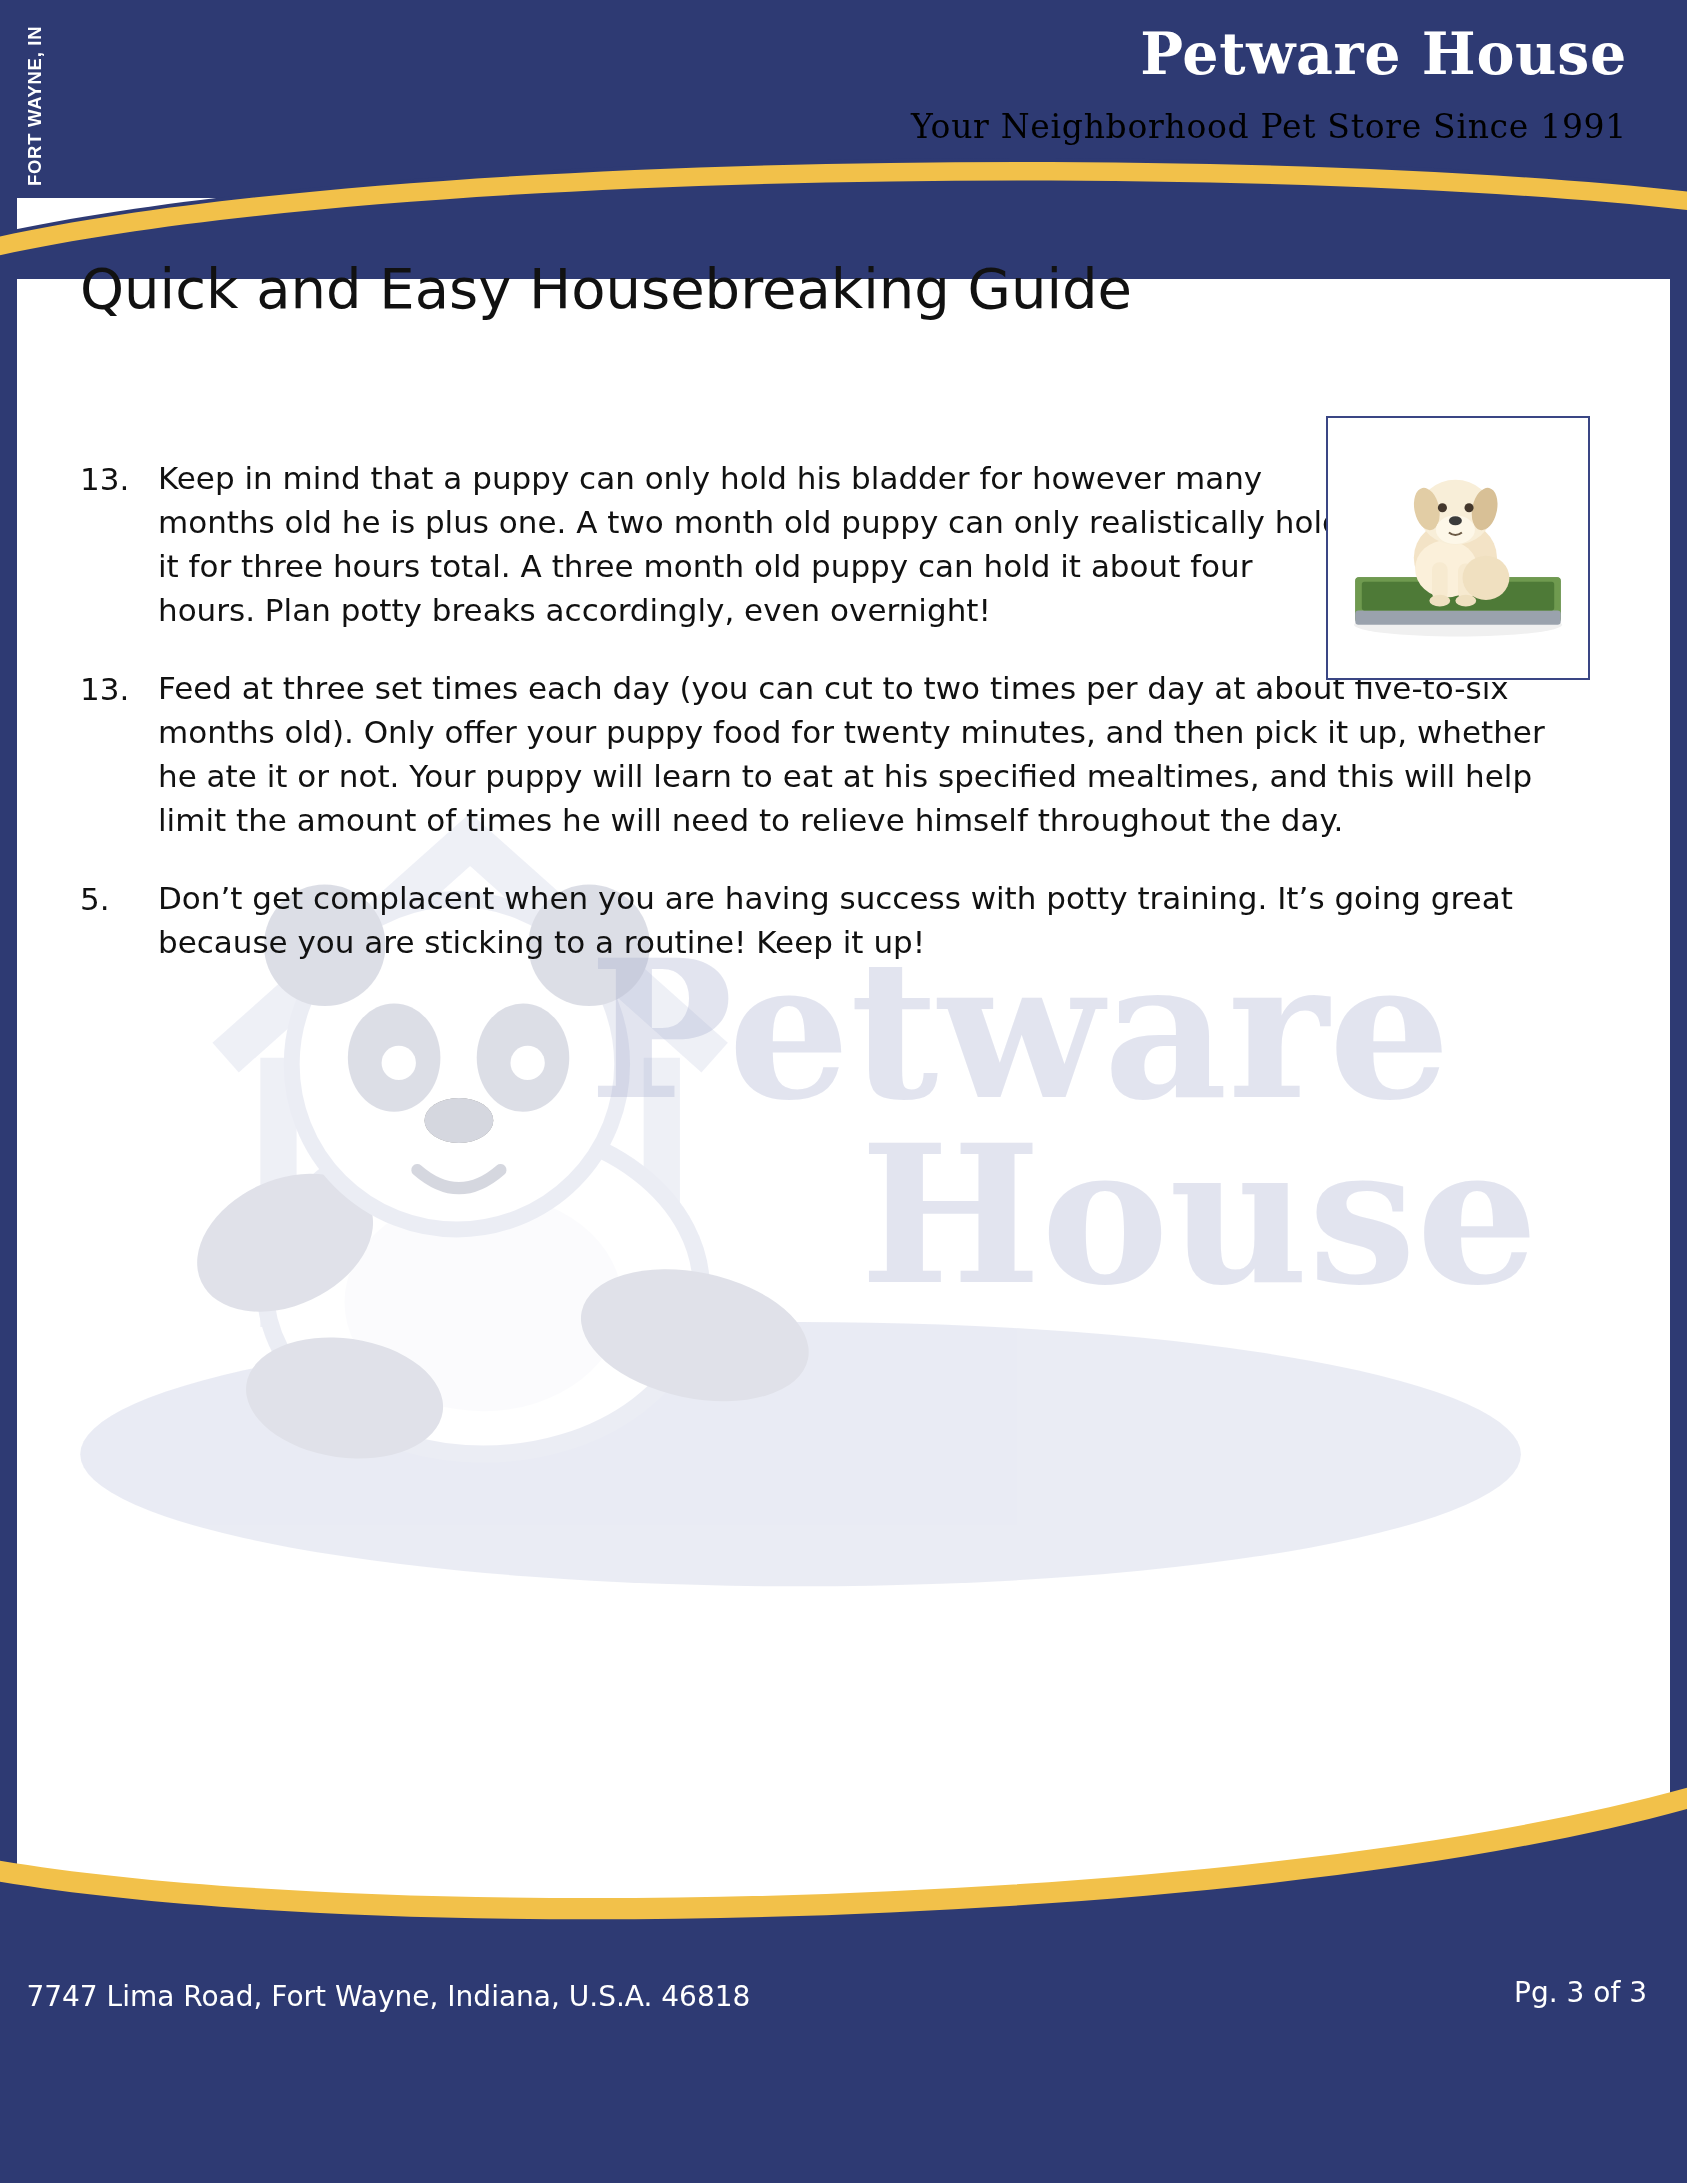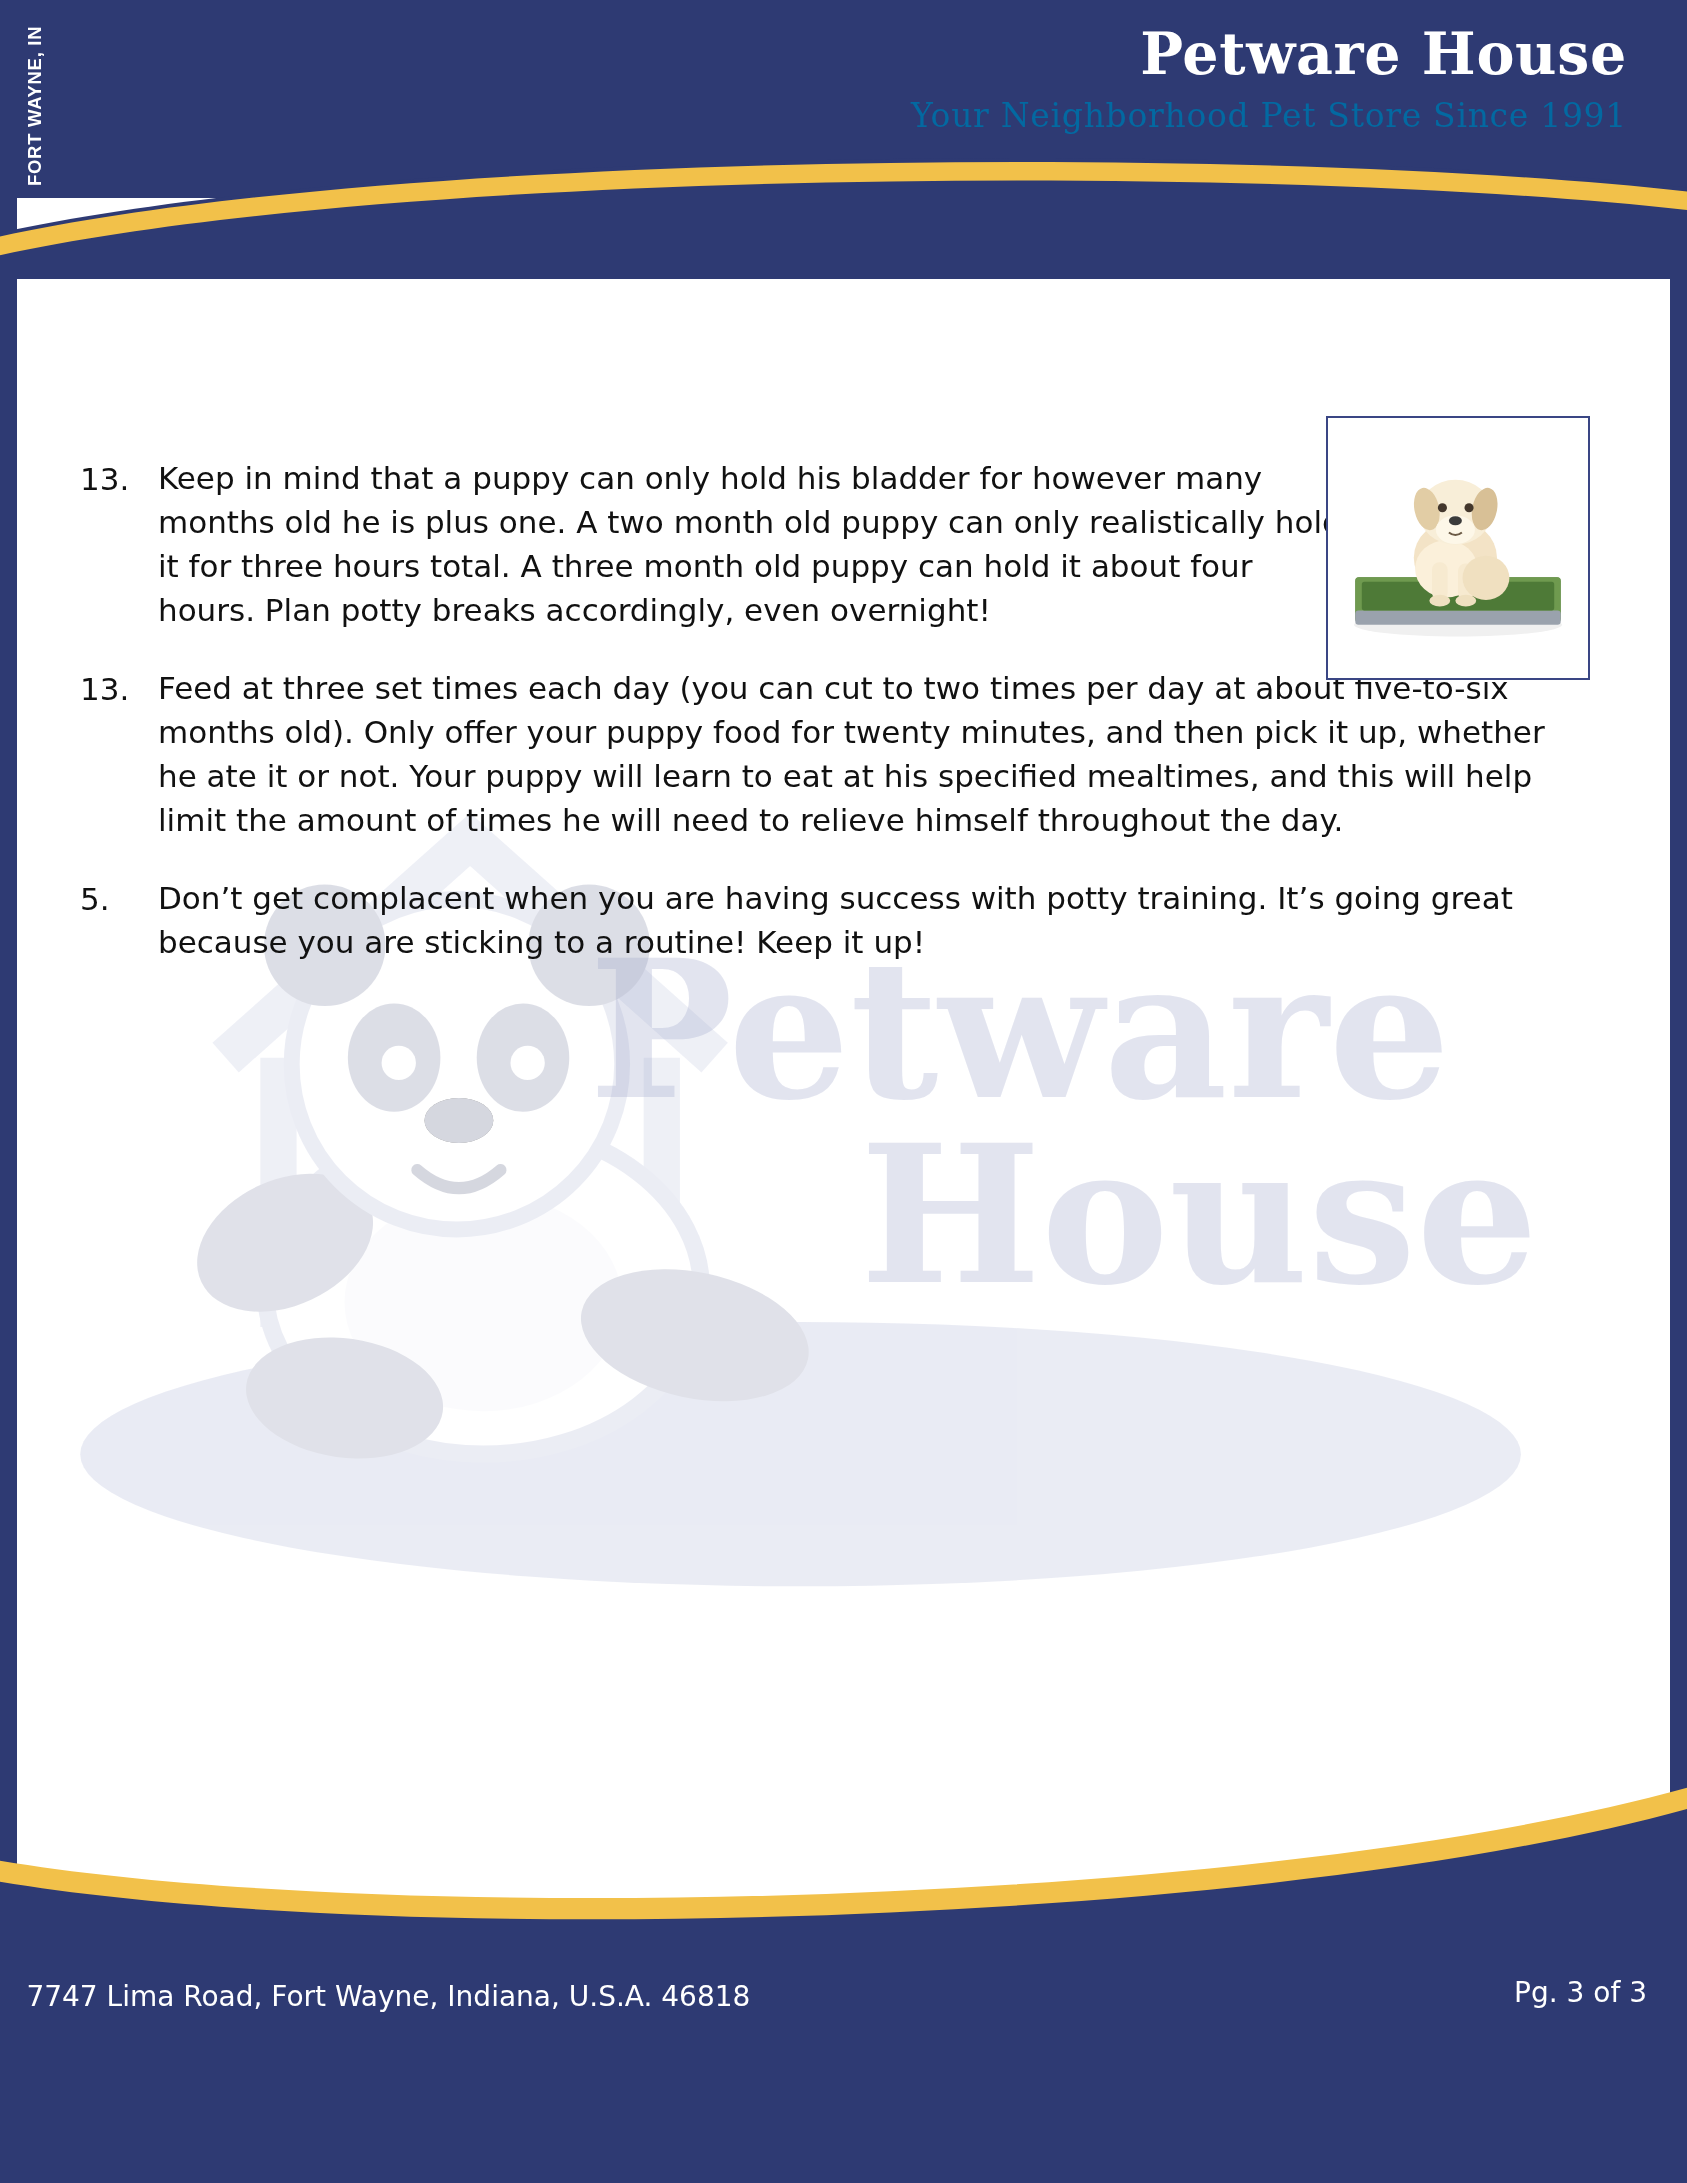--- a/index.html
+++ b/index.html
@@ -60,22 +60,22 @@
     font-size: 57px;
     line-height: 1.0;
     letter-spacing: 0.7px;
     color: #ffffff;
     white-space: nowrap;
   }
   .brand-tagline {
     font-family: "DejaVu Serif", serif;
     font-size: 33px;
     line-height: 1.2;
-    margin-top: 14px;
-    color: #0369a1;
+    margin-top: 25px;
+    color: #000000;
     white-space: nowrap;
     letter-spacing: 0.7px;
   }
   .vertical-city {
     position: absolute;
     left: 4px;
     top: 6.6px;
     width: 29px;
     height: 198px;
     color: #ffffff;
@@ -276,20 +276,21 @@
       <path d="M540,690 Q603,745 666,690" fill="none" stroke="#777d98" stroke-width="18" stroke-linecap="round"></path>
     </g>
     <g opacity="0.28" fill="#9aa2c8" font-family="DejaVu Serif, serif" font-weight="bold">
       <text x="800" y="580" font-size="290">Petware</text>
       <text x="1210" y="860" font-size="290">House</text>
     </g>
   </svg>
 
   <div class="content">
 
+    <div class="doc-title">Quick and Easy Housebreaking Guide</div>
 
     <div class="photo-box">
       <svg class="photo-inner" viewBox="0 0 400 400">
         <rect x="0" y="0" width="400" height="400" fill="#ffffff"></rect>
 
         <ellipse cx="200" cy="318" rx="160" ry="18" fill="#f0f0f0"></ellipse>
         <rect x="42" y="245" width="316" height="70" rx="6" fill="#5b7f45"></rect>
         <rect x="42" y="245" width="316" height="58" rx="5" fill="#6f9a4f"></rect>
         <rect x="42" y="296" width="316" height="22" rx="5" fill="#9aa2ad"></rect>
         <rect x="52" y="252" width="296" height="44" rx="4" fill="#4e7a37"></rect>

